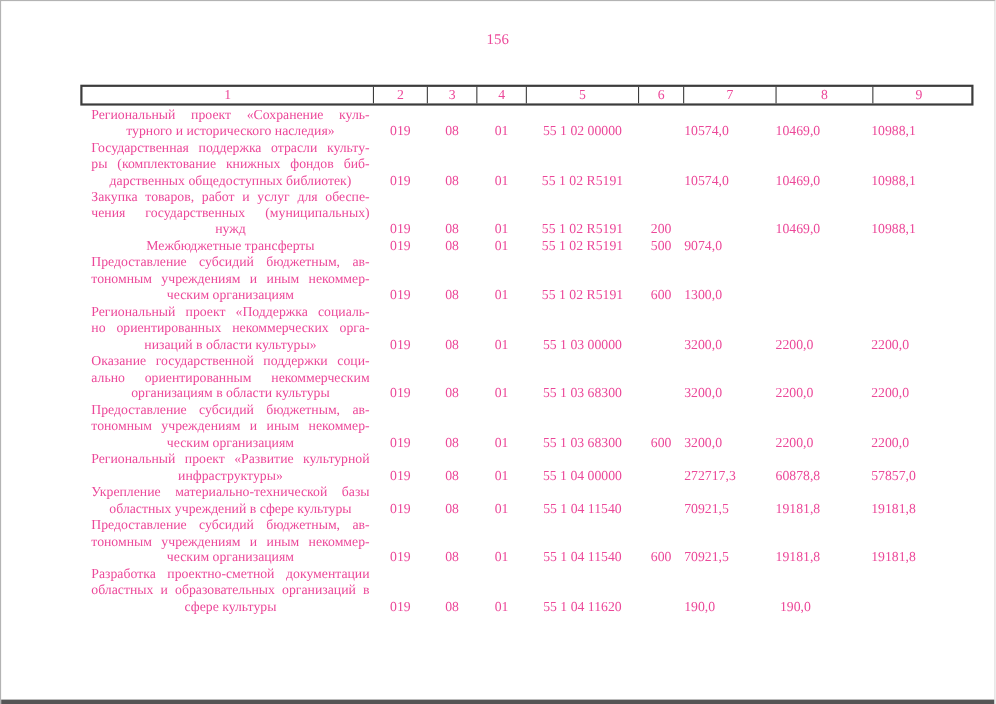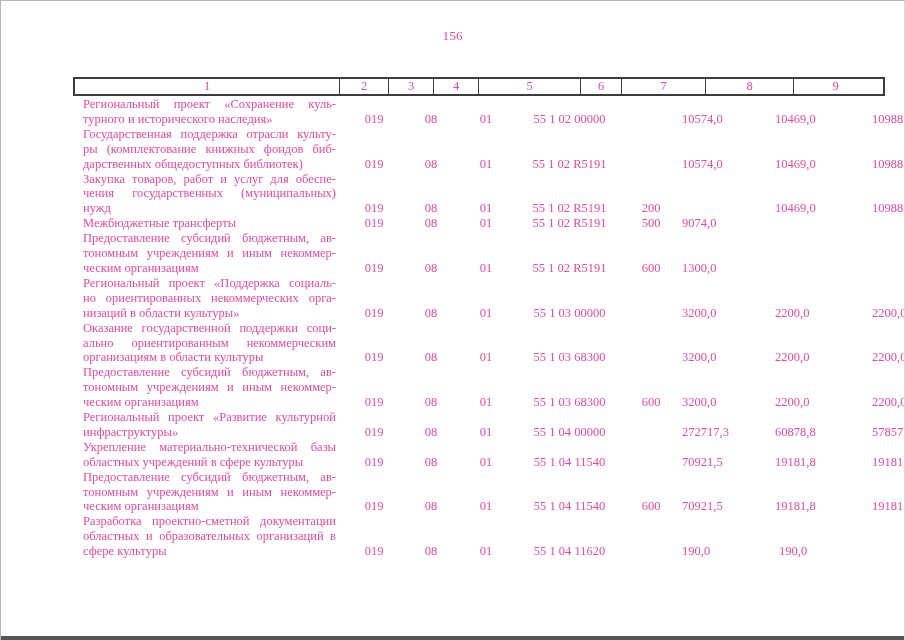--- a/index.html
+++ b/index.html
@@ -31,37 +31,38 @@
   .header-cell {
     box-sizing:content-box;
     border-left:1px solid #3c3c3c;
     font-size:12.5px;
     line-height:15px;
     text-align:center;
     flex:0 0 auto;
   }
   .header-cell:first-child { border-left:none; }
   .table-body { margin-top:1px; }
-  .t-row { display:flex; padding:0 2px;gap:10px; }
+  .t-row { display:flex; padding:0 2px; }
   .cell { box-sizing:content-box; flex:0 0 auto; }
   .t-row .cell + .cell { border-left:1px solid transparent; }
   .c1 { width:264px; }
   .cell.c1 { padding:0 3px 0 8px; width:253px; }
   .c2 { width:48px; }
   .c3 { width:44px; }
   .c4 { width:44px; }
   .c5 { width:101px; }
   .c6 { width:40px; }
   .c7 { width:83px; }
   .c8 { width:87px; }
   .c9 { width:83px; }
   .line {
     font-size:12.5px;
     line-height:14.9px;
     white-space:nowrap;
+    text-align:center;
   }
   .line.just {
     white-space:normal;
     text-align:justify;
     text-align-last:justify;
   }
   .val {
     display:flex; align-items:flex-end; justify-content:center;
     font-size:12.5px; line-height:14.9px;
   }

